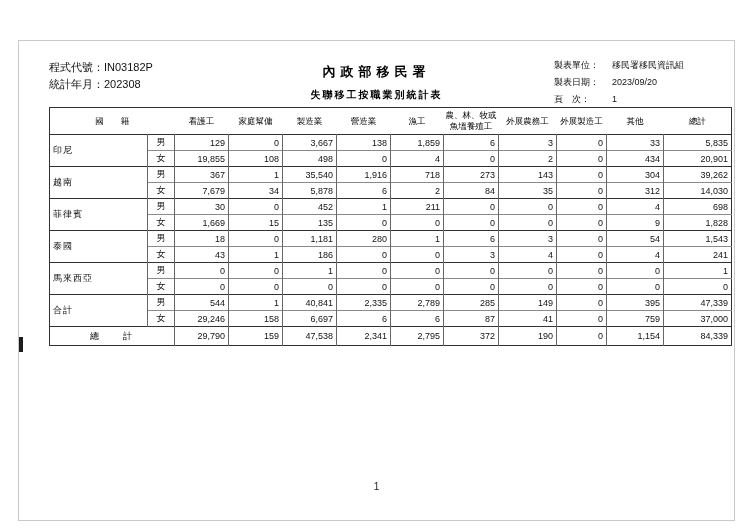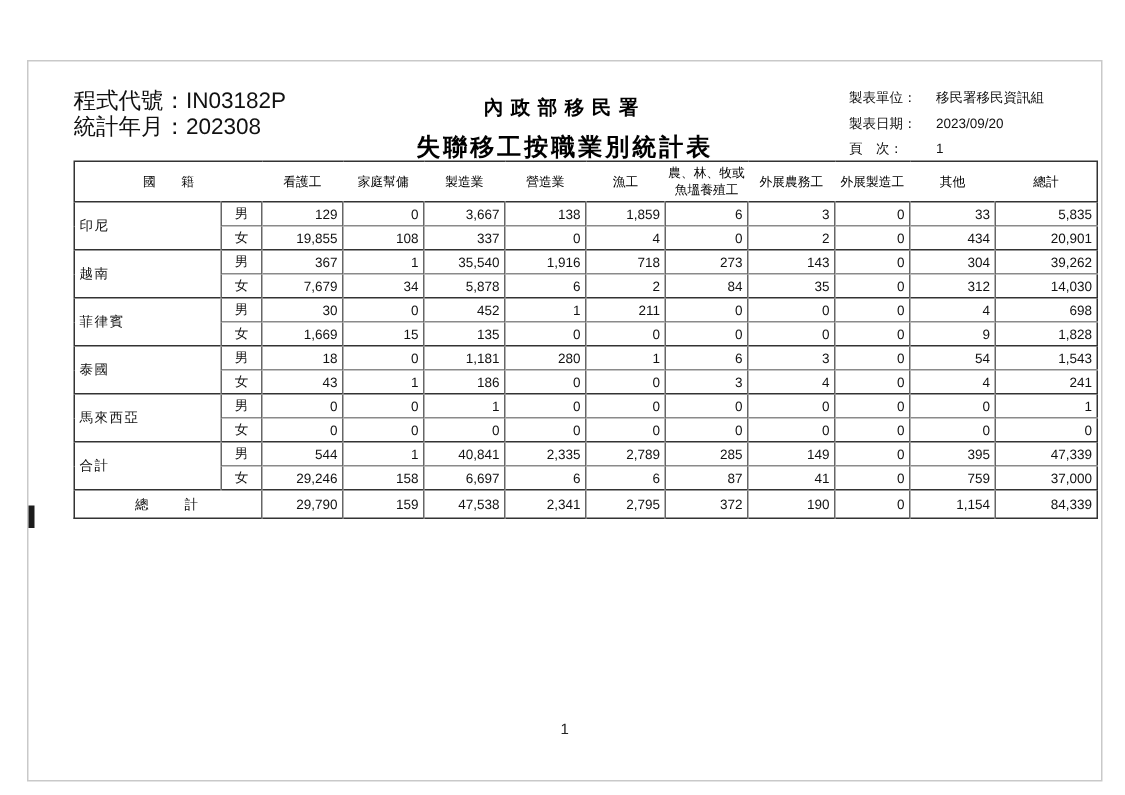--- a/index.html
+++ b/index.html
@@ -5,26 +5,26 @@
   html,body{margin:0;padding:0;}
   body{
     width:750px;height:530px;background:#ffffff;position:relative;
     font-family:"Liberation Sans","DejaVu Sans",sans-serif;color:#1a1a1a;
     -webkit-font-smoothing:antialiased;
   }
   .page{
     position:absolute;left:18px;top:40px;width:717px;height:481px;
     border:1px solid #c9c9c9;background:#ffffff;box-sizing:border-box;
   }
-  .meta-left{position:absolute;left:30px;top:18px;font-size:15px;line-height:17px;color:#111;}
+  .meta-left{position:absolute;left:30px;top:18px;font-size:11px;line-height:17px;color:#111;}
   .meta-left .row{white-space:nowrap;}
   .title-block{position:absolute;left:0;top:22px;width:100%;text-align:center;}
   .agency-title{font-size:13px;font-weight:bold;letter-spacing:5px;color:#000;}
-  .report-title{font-size:16px;font-weight:bold;letter-spacing:2px;margin-top:7px;color:#000;}
-  .meta-right{position:absolute;right:12px;top:16px;font-size:9px;line-height:17px;color:#111;}
+  .report-title{font-size:10px;font-weight:bold;letter-spacing:2px;margin-top:7px;color:#000;}
+  .meta-right{position:absolute;right:24px;top:16px;font-size:9px;line-height:17px;color:#111;}
   .meta-right .row{display:flex;justify-content:flex-end;white-space:nowrap;}
   .meta-right .lbl{width:58px;text-align:left;}
   .meta-right .val{width:98px;}
   table.report{
     position:absolute;left:30px;top:66px;width:682px;
     border-collapse:collapse;table-layout:fixed;
     font-size:9px;color:#111;padding-left:41px;
   }
   table.report td,table.report th{
     padding:0 3px;overflow:hidden;white-space:nowrap;box-sizing:border-box;
@@ -123,21 +123,21 @@
           <td class="num">6</td>
           <td class="num">3</td>
           <td class="num">0</td>
           <td class="num">33</td>
           <td class="num">5,835</td>
         </tr>
         <tr class="body-row group-second">
           <td class="gender">女</td>
           <td class="num">19,855</td>
           <td class="num">108</td>
-          <td class="num">337</td>
+          <td class="num">498</td>
           <td class="num">0</td>
           <td class="num">4</td>
           <td class="num">0</td>
           <td class="num">2</td>
           <td class="num">0</td>
           <td class="num">434</td>
           <td class="num">20,901</td>
         </tr>
         <tr class="body-row group-start">
           <td class="country" rowspan="2">越南</td>

